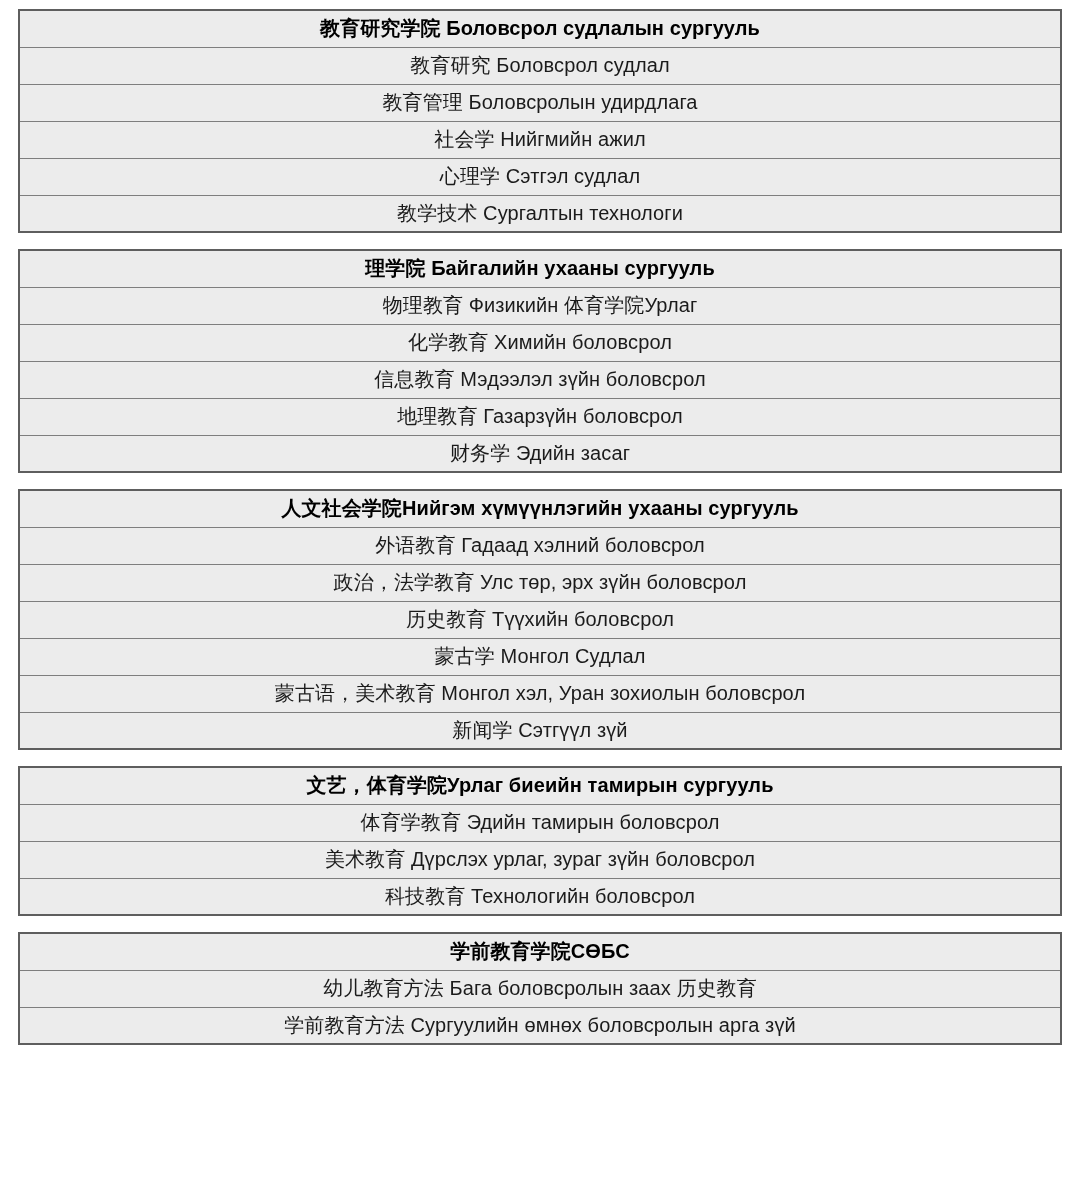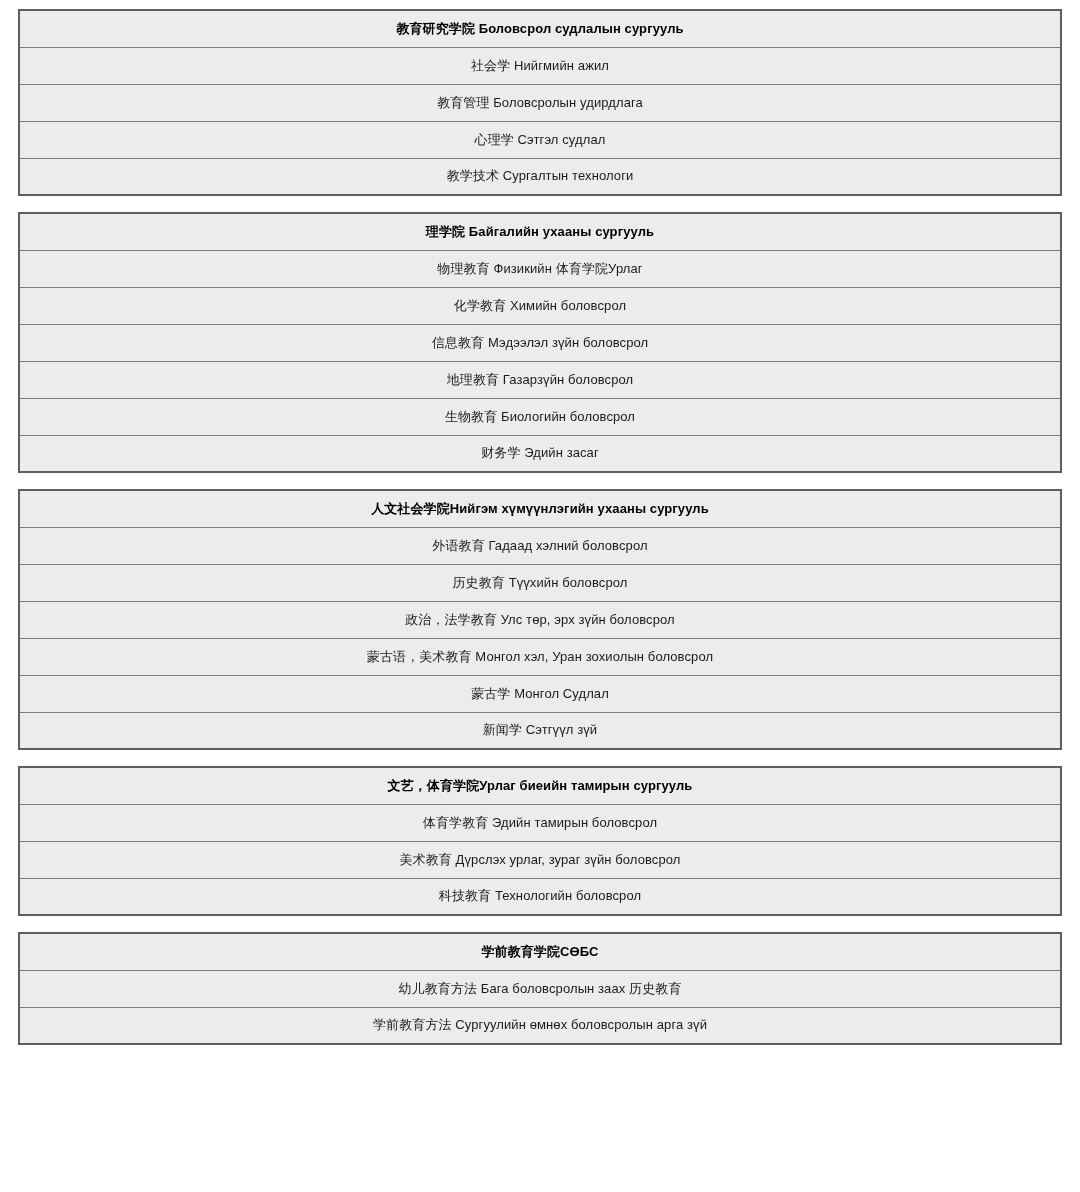--- a/index.html
+++ b/index.html
@@ -16,48 +16,51 @@
     border-collapse: collapse;
     border: 2px solid #5e5e5e;
     margin-bottom: 16px;
   }
   table.dept-table td {
     background: #ececec;
     border: 1.6px solid #7e7e7e;
     height: 37px;
     text-align: center;
     vertical-align: middle;
-    font-size: 13px;
+    font-size: 20px;
     color: #1b1b1b;
     padding: 0 8px;
     letter-spacing: 0.1px;
   }
   table.dept-table thead td {
     font-weight: bold;
     color: #000000;
   }
 </style>
 </head>
 <body>
 
 <div id="document-root">
   <table class="dept-table">
     <thead>
       <tr>
         <td class="header-cell">教育研究学院 Боловсрол судлалын сургууль</td>
       </tr>
     </thead>
     <tbody>
-
   <tr>
-    <td class="data-cell">社会学 Нийгмийн ажил</td>
+    <td class="data-cell">教育研究 Боловсрол судлал</td>
   </tr>
 
   <tr>
     <td class="data-cell">教育管理 Боловсролын удирдлага</td>
+  </tr>
+
+  <tr>
+    <td class="data-cell">社会学 Нийгмийн ажил</td>
   </tr>
 
   <tr>
     <td class="data-cell">心理学 Сэтгэл судлал</td>
   </tr>
 
   <tr>
     <td class="data-cell">教学技术 Сургалтын технологи</td>
   </tr>
 </tbody>
@@ -80,56 +83,53 @@
   </tr>
 
   <tr>
     <td class="data-cell">信息教育 Мэдээлэл зүйн боловсрол</td>
   </tr>
 
   <tr>
     <td class="data-cell">地理教育 Газарзүйн боловсрол</td>
   </tr>
 
-  <tr>
-    <td class="data-cell">生物教育 Биологийн боловсрол</td>
-  </tr>
 
   <tr>
     <td class="data-cell">财务学 Эдийн засаг</td>
   </tr>
 </tbody>
   </table>
 
   <table class="dept-table">
     <thead>
       <tr>
         <td class="header-cell">人文社会学院Нийгэм хүмүүнлэгийн ухааны сургууль</td>
       </tr>
     </thead>
     <tbody>
   <tr>
     <td class="data-cell">外语教育 Гадаад хэлний боловсрол</td>
   </tr>
 
   <tr>
-    <td class="data-cell">历史教育 Түүхийн боловсрол</td>
+    <td class="data-cell">政治，法学教育 Улс төр, эрх зүйн боловсрол</td>
   </tr>
 
   <tr>
-    <td class="data-cell">政治，法学教育 Улс төр, эрх зүйн боловсрол</td>
+    <td class="data-cell">历史教育 Түүхийн боловсрол</td>
   </tr>
 
 
   <tr>
-    <td class="data-cell">蒙古语，美术教育 Монгол хэл, Уран зохиолын боловсрол</td>
+    <td class="data-cell">蒙古学 Монгол Судлал</td>
   </tr>
 
   <tr>
-    <td class="data-cell">蒙古学 Монгол Судлал</td>
+    <td class="data-cell">蒙古语，美术教育 Монгол хэл, Уран зохиолын боловсрол</td>
   </tr>
 
   <tr>
     <td class="data-cell">新闻学 Сэтгүүл зүй</td>
   </tr>
 
 </tbody>
   </table>
 
   <table class="dept-table">

